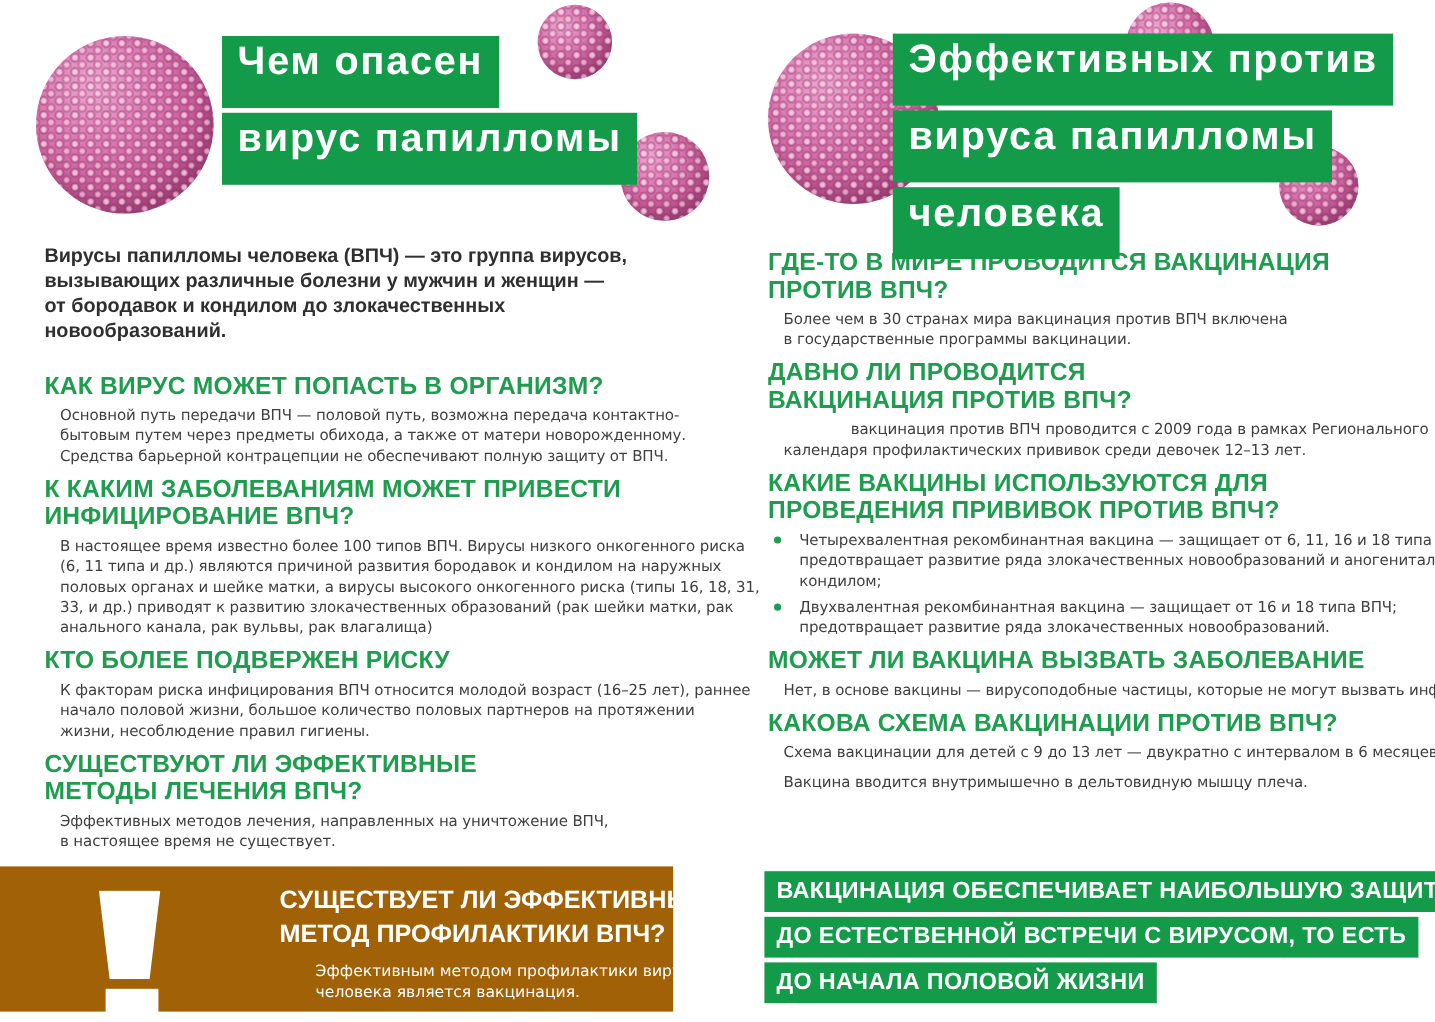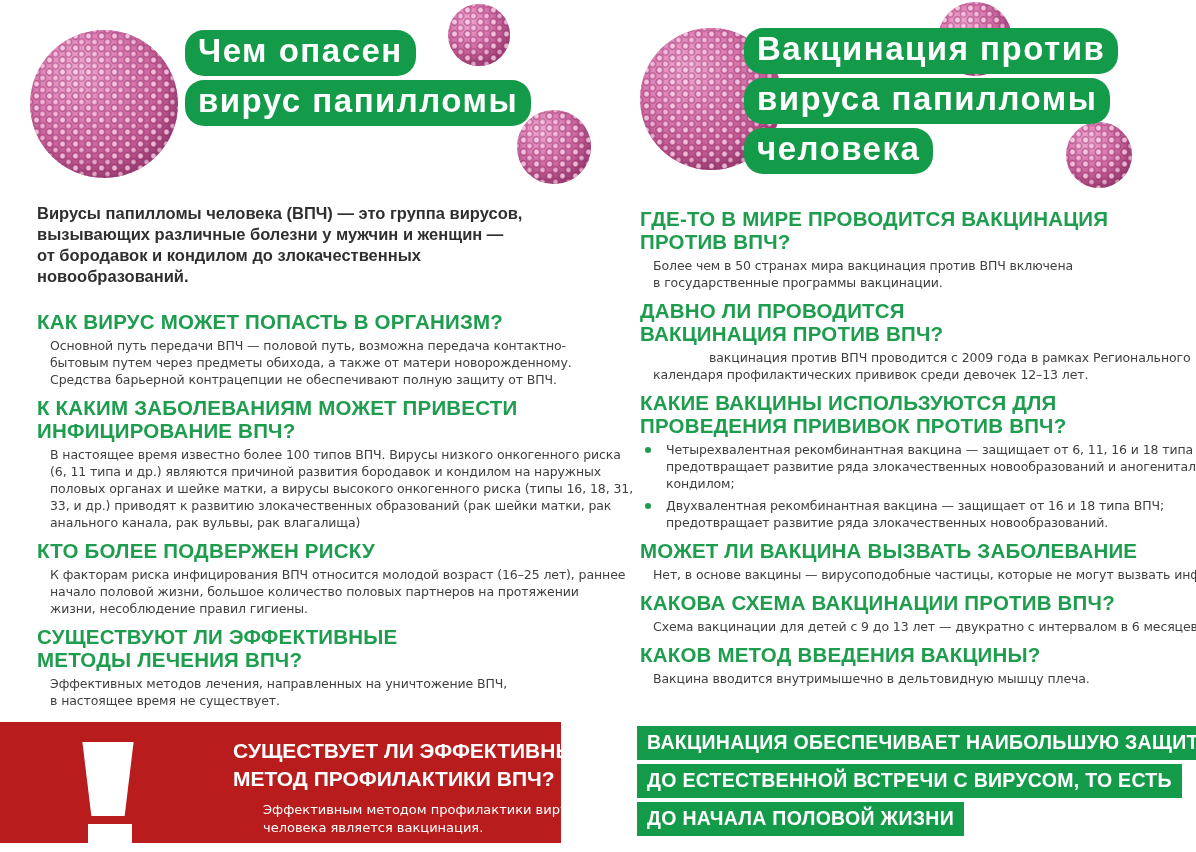--- a/index.html
+++ b/index.html
@@ -15,42 +15,42 @@
     box-shadow:inset -6px -8px 14px rgba(90,20,60,.25);}
   .virus::after{content:"";position:absolute;inset:0;border-radius:50%;opacity:.85;
     background-image:
       radial-gradient(circle, rgba(255,216,238,.9) 1.6px, rgba(138,38,94,.55) 3.4px, rgba(138,38,94,0) 4.8px),
       radial-gradient(circle, rgba(255,216,238,.75) 1.4px, rgba(138,38,94,.45) 3.2px, rgba(138,38,94,0) 4.6px);
     background-size:13px 12px,13px 12px;background-position:0 0,6px 6px;}
 
   
   .title{position:absolute;z-index:3;}
   .band{display:table;background:#149b4a;color:#ffffff;font-weight:bold;font-size:33px;
-        line-height:1.06;letter-spacing:1.5px;padding:4px 13px 7px;margin-bottom:4px;white-space:nowrap;border-radius:19px;}
+        line-height:1.06;letter-spacing:1.5px;padding:4px 13px 21px;margin-bottom:4px;white-space:nowrap;}
 
   
   .content{position:absolute;z-index:2;}
   .content-left{left:37px;top:203px;width:545px;}
   .content-right{left:42px;top:203px;width:548px;}
   .intro{font-weight:bold;font-size:16.5px;line-height:21px;color:#2f2f2f;margin-bottom:23px;}
   .intro div{white-space:nowrap;}
   .sec{margin-top:8px;}
   .sec:first-child{margin-top:4px;}
   .sec-h{color:#1f9d4f;font-weight:bold;font-size:20.5px;line-height:23px;margin-bottom:4px;letter-spacing:.2px;}
   .sec-h div{white-space:nowrap;}
   .sec-b{margin-left:13px;color:#3f3f3f;font-size:12.5px;line-height:17px;
          font-family:"DejaVu Sans","Liberation Sans",sans-serif;letter-spacing:-.1px;}
   .sec-b div{white-space:nowrap;}
   .sec-b .indented{text-indent:56px;}
   .bullets{margin-left:5px;}
   .bullet{position:relative;padding-left:21px;margin-bottom:5px;}
   .bullet .dot{position:absolute;left:0;top:6px;width:6px;height:6px;border-radius:50%;background:#1f9d4f;}
 
   
-  .callout{position:absolute;left:0;top:722px;width:561px;height:121px;background:#b91c1c;z-index:4;}
+  .callout{position:absolute;left:0;top:722px;width:561px;height:121px;background:#a16207;z-index:4;}
   .excl-bar{position:absolute;left:76px;top:20px;width:64px;height:74px;background:#ffffff;
             clip-path:polygon(10% 0,90% 0,76% 100%,24% 100%);}
   .excl-dot{position:absolute;left:88px;top:102px;width:44px;height:27px;background:#ffffff;}
   .callout-h{position:absolute;left:233px;top:15px;color:#ffffff;font-weight:bold;font-size:21px;line-height:28px;}
   .callout-h div{white-space:nowrap;}
   .callout-b{position:absolute;left:263px;top:79px;color:#ffffff;font-size:13px;line-height:18px;
              font-family:"DejaVu Sans","Liberation Sans",sans-serif;}
   .callout-b div{white-space:nowrap;}
 
   
@@ -142,33 +142,33 @@
       </div>
     </div>
   </div>
 
   <div class="panel panel-right">
     <div class="virus" style="left:42px;top:28px;width:142px;height:142px;"></div>
     <div class="virus" style="left:340px;top:2px;width:74px;height:74px;"></div>
     <div class="virus" style="left:468px;top:122px;width:66px;height:66px;"></div>
 
     <div class="title" style="left:146px;top:28px;">
-      <div class="band">Вакцинация против</div>
+      <div class="band">Эффективных против</div>
       <div class="band">вируса папилломы</div>
       <div class="band">человека</div>
     </div>
 
     <div class="content content-right">
       <div class="sec">
         <div class="sec-h">
           <div>ГДЕ-ТО В МИРЕ ПРОВОДИТСЯ ВАКЦИНАЦИЯ</div>
           <div>ПРОТИВ ВПЧ?</div>
         </div>
         <div class="sec-b">
-          <div>Более чем в 50 странах мира вакцинация против ВПЧ включена</div>
+          <div>Более чем в 30 странах мира вакцинация против ВПЧ включена</div>
           <div>в государственные программы вакцинации.</div>
         </div>
       </div>
 
       <div class="sec">
         <div class="sec-h">
           <div>ДАВНО ЛИ ПРОВОДИТСЯ</div>
           <div>ВАКЦИНАЦИЯ ПРОТИВ ВПЧ?</div>
         </div>
         <div class="sec-b">
@@ -209,23 +209,20 @@
       <div class="sec">
         <div class="sec-h">
           <div>КАКОВА СХЕМА ВАКЦИНАЦИИ ПРОТИВ ВПЧ?</div>
         </div>
         <div class="sec-b">
           <div>Схема вакцинации для детей с 9 до 13 лет — двукратно с интервалом в 6 месяцев.</div>
         </div>
       </div>
 
       <div class="sec">
-        <div class="sec-h">
-          <div>КАКОВ МЕТОД ВВЕДЕНИЯ ВАКЦИНЫ?</div>
-        </div>
         <div class="sec-b">
           <div>Вакцина вводится внутримышечно в дельтовидную мышцу плеча.</div>
         </div>
       </div>
     </div>
 
     <div class="footer">
       <div class="fbar">ВАКЦИНАЦИЯ ОБЕСПЕЧИВАЕТ НАИБОЛЬШУЮ ЗАЩИТУ</div>
       <div class="fbar">ДО ЕСТЕСТВЕННОЙ ВСТРЕЧИ С ВИРУСОМ, ТО ЕСТЬ</div>
       <div class="fbar">ДО НАЧАЛА ПОЛОВОЙ ЖИЗНИ</div>

